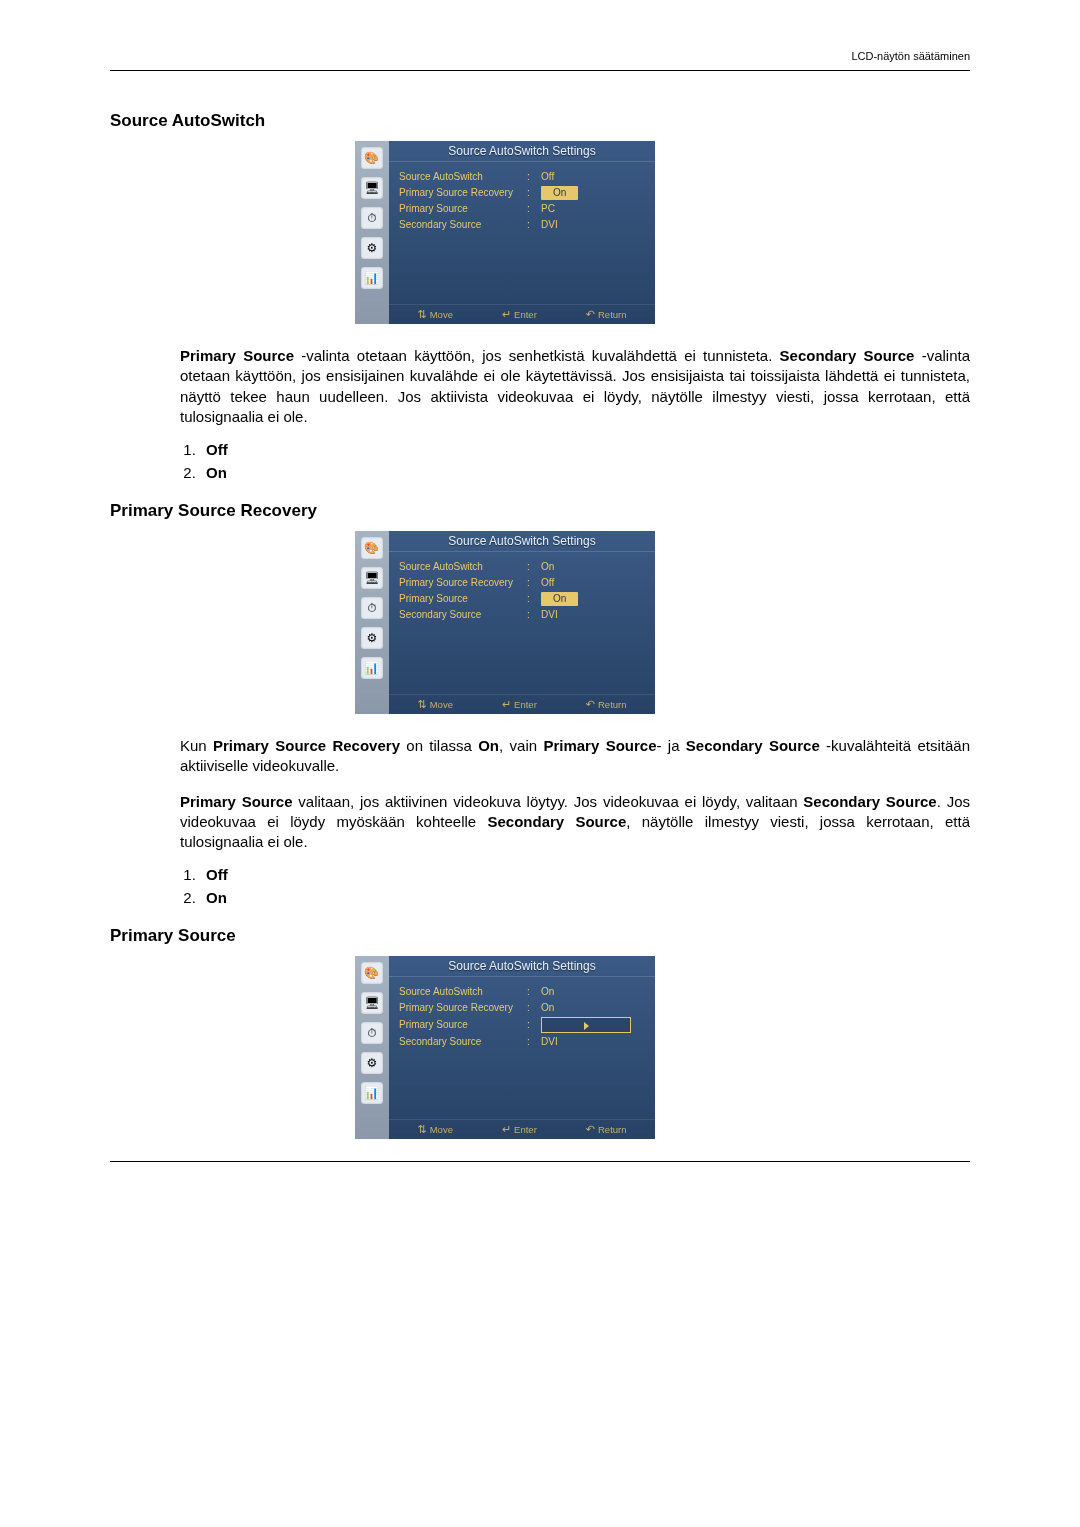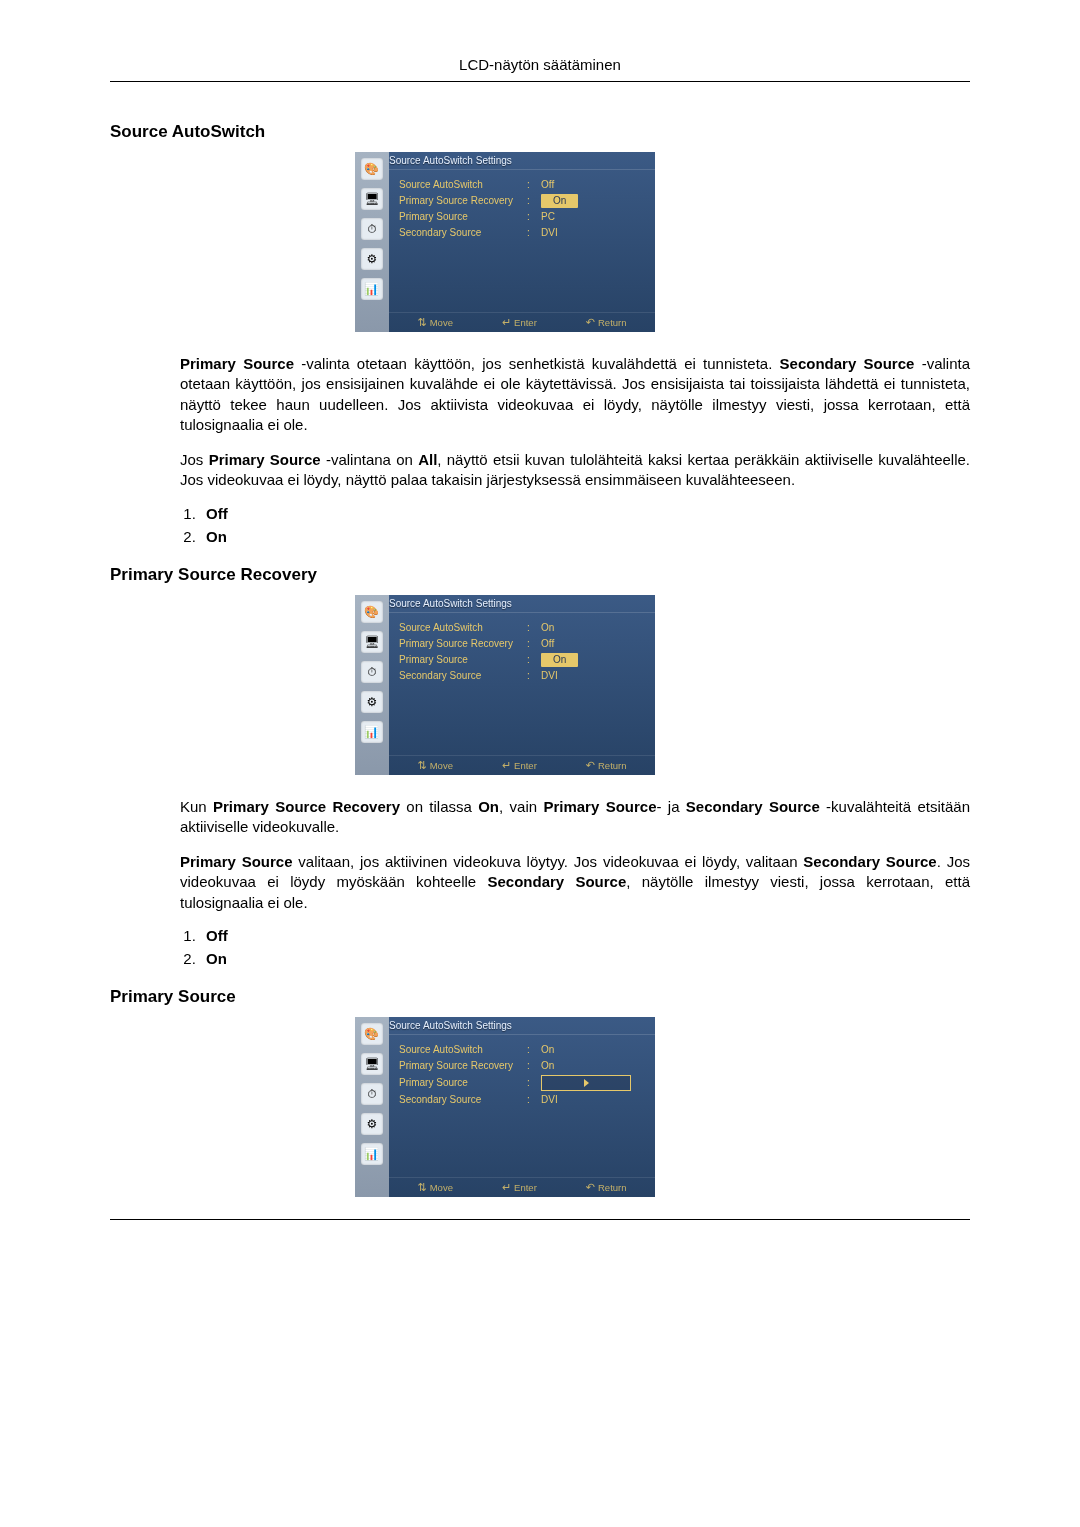--- a/index.html
+++ b/index.html
@@ -14,23 +14,23 @@
     width: 860px;
     margin: 0 auto;
     padding: 50px 0 40px 0;
   }
   hr.top-rule, hr.bottom-rule {
     border: none;
     border-top: 1px solid #000;
     margin: 0;
   }
   .header-title {
-    text-align: center;
-    font-size: 15px;
-    margin: 6px 0 8px 0;
+    text-align: right;
+    font-size: 11px;
+    margin: 0 0 8px 0;
   }
   .body-content {
     padding: 40px 0 0 0;
   }
   .section-heading {
     font-weight: bold;
     font-size: 17px;
     margin: 0 0 10px 0;
   }
   .para-block {
@@ -83,22 +83,23 @@
     box-shadow: inset 0 0 2px rgba(0,0,0,0.3);
     font-size: 12px;
   }
   .osd-right {
     flex: 1;
     background: linear-gradient(#3b5a85, #274265);
     display: flex;
     flex-direction: column;
   }
   .osd-title {
+    text-align: center;
     color: #e6f0ff;
-    font-size: 10px;
+    font-size: 12px;
     padding: 3px 0;
     border-bottom: 1px solid rgba(255,255,255,0.15);
     text-shadow: 0 1px 1px rgba(0,0,0,0.5);
   }
   .osd-rows {
     padding: 8px 10px 14px 10px;
     min-height: 120px;
   }
   .osd-row {
     display: flex;
@@ -213,21 +214,20 @@
               </span>
               <span>
                 <span class="osd-sym">↶</span>
                 <span>Return</span>
               </span>
             </div>
           </div>
         </div>
       </div>
       <p class="para-block"><span class="bold">Primary Source</span> -valinta otetaan käyttöön, jos senhetkistä kuvalähdettä ei tunnisteta. <span class="bold">Secondary Source</span> -valinta otetaan käyttöön, jos ensisijainen kuvalähde ei ole käytettävissä. Jos ensisijaista tai toissijaista lähdettä ei tunnisteta, näyttö tekee haun uudelleen. Jos aktiivista videokuvaa ei löydy, näytölle ilmestyy viesti, jossa kerrotaan, että tulosignaalia ei ole.</p>
-      <p class="para-block">Jos <span class="bold">Primary Source</span> -valintana on <span class="bold">All</span>, näyttö etsii kuvan tulolähteitä kaksi kertaa peräkkäin aktiiviselle kuvalähteelle. Jos videokuvaa ei löydy, näyttö palaa takaisin järjestyksessä ensimmäiseen kuvalähteeseen.</p>
       <ol class="opts">
         <li>Off</li>
         <li>On</li>
       </ol>
       <div class="section-heading">Primary Source Recovery</div>
       <div class="osd-wrap">
         <div class="osd">
           <div class="osd-icons">
             <div class="osd-icon">🎨</div>
             <div class="osd-icon">🖥</div>

